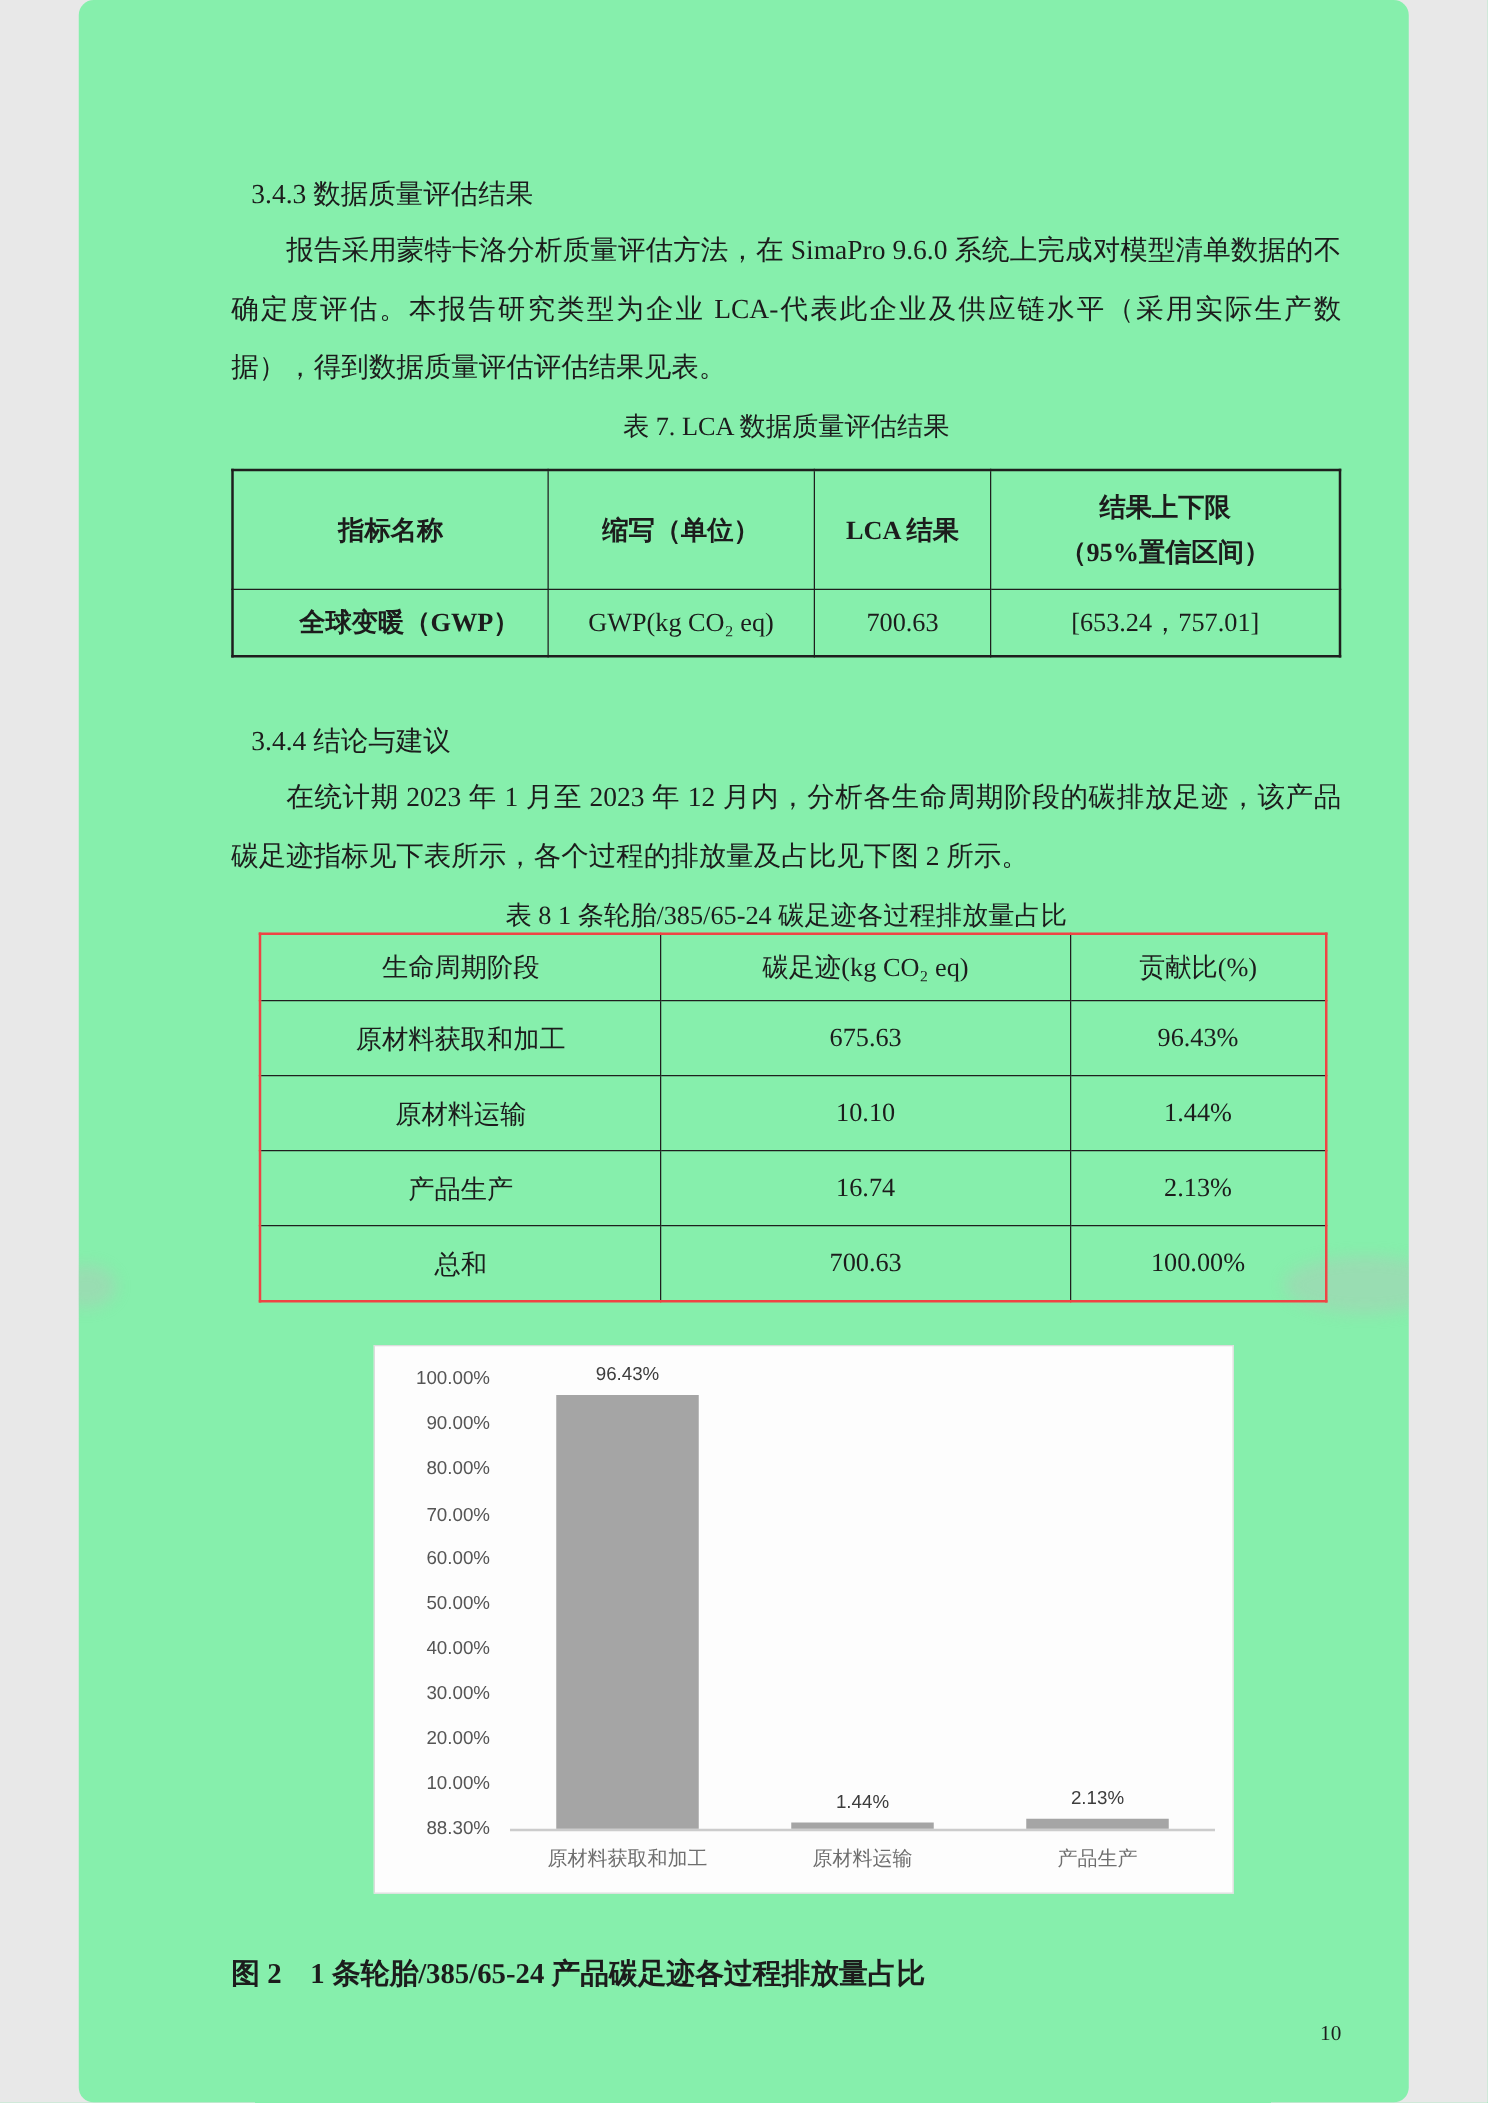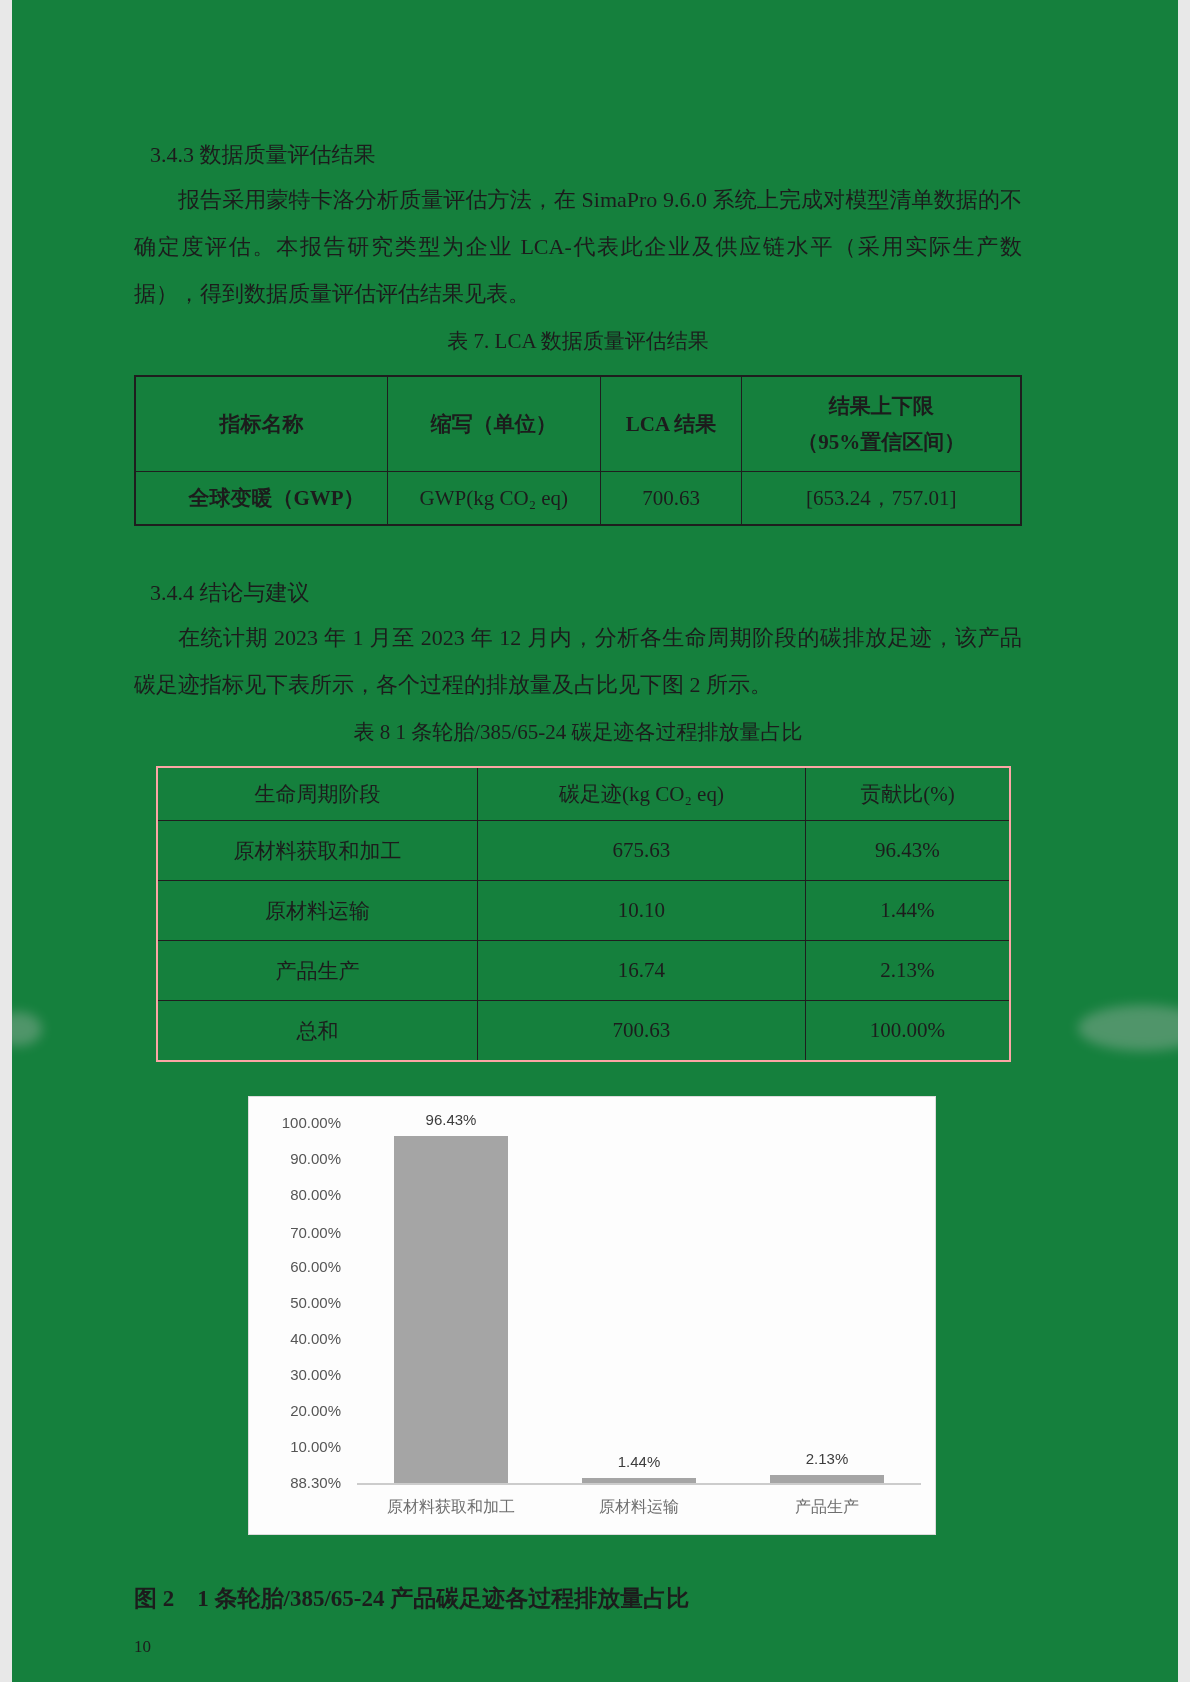--- a/index.html
+++ b/index.html
@@ -1,23 +1,24 @@
 <!DOCTYPE html>
 <html><head>
 <meta charset="utf-8">
 <style>
   html,body{margin:0;padding:0;background:#e8e8e8;}
   .page{
     position:relative;
-    width:1166px;height:1682px;
+    width:1064px;height:1682px;
     margin:0 auto;
-    background:#15803d;
+    background:#86efac;
     font-family:"Liberation Serif","DejaVu Serif",serif;
     color:#1c1c1c;
     overflow:hidden;
+    border-radius:12px;
   }
   .content{
     position:absolute;
     left:122px;top:140px;
     width:888px;
   }
   .sec-heading{
     font-size:22px;
     line-height:30px;
     margin:0;
@@ -45,21 +46,21 @@
   th,td{
     border:1px solid #1e1e1e;
     text-align:center;
     vertical-align:middle;
     padding:2px 4px;
   }
   .t7{margin-top:20px;border:2px solid #1e1e1e;}
   .t7 thead th{height:90px;font-weight:bold;white-space:pre-line;line-height:36px;}
   .t7 tbody td{height:48px;}
   .t7 tbody td:first-child{font-weight:bold;padding-left:34px;}
-  .t8{margin-top:20px;width:855px;margin-left:22px;border:2px solid #fca5a5;}
+  .t8{margin-top:0;width:855px;margin-left:22px;border:2px solid #ef4444;}
   .t8 thead th{height:48px;font-weight:normal;}
   .t8 tbody td{height:55px;}
   .spacer-343{height:52px;}
   
   .chart-box{
     position:relative;
     margin-top:34px;
     margin-left:114px;
     width:686px;height:437px;
     background:#fdfdfd;
@@ -92,21 +93,21 @@
     transform:translateX(-50%);
     font-size:16px;color:#6e6e6e;white-space:nowrap;
   }
   .fig-caption{
     font-size:23px;
     font-weight:bold;
     margin-top:48px;
   }
   .page-number{
     font-size:17px;
-    text-align:left;
+    text-align:right;
     margin-top:14px;
   }
   
   .smudge{position:absolute;background:#bdbdbd;opacity:.35;filter:blur(6px);border-radius:50%;}
   .smudge.left{left:-18px;top:1012px;width:48px;height:34px;}
   .smudge.right{right:-30px;top:1005px;width:130px;height:46px;}
 </style>
 </head>
 <body>
 

